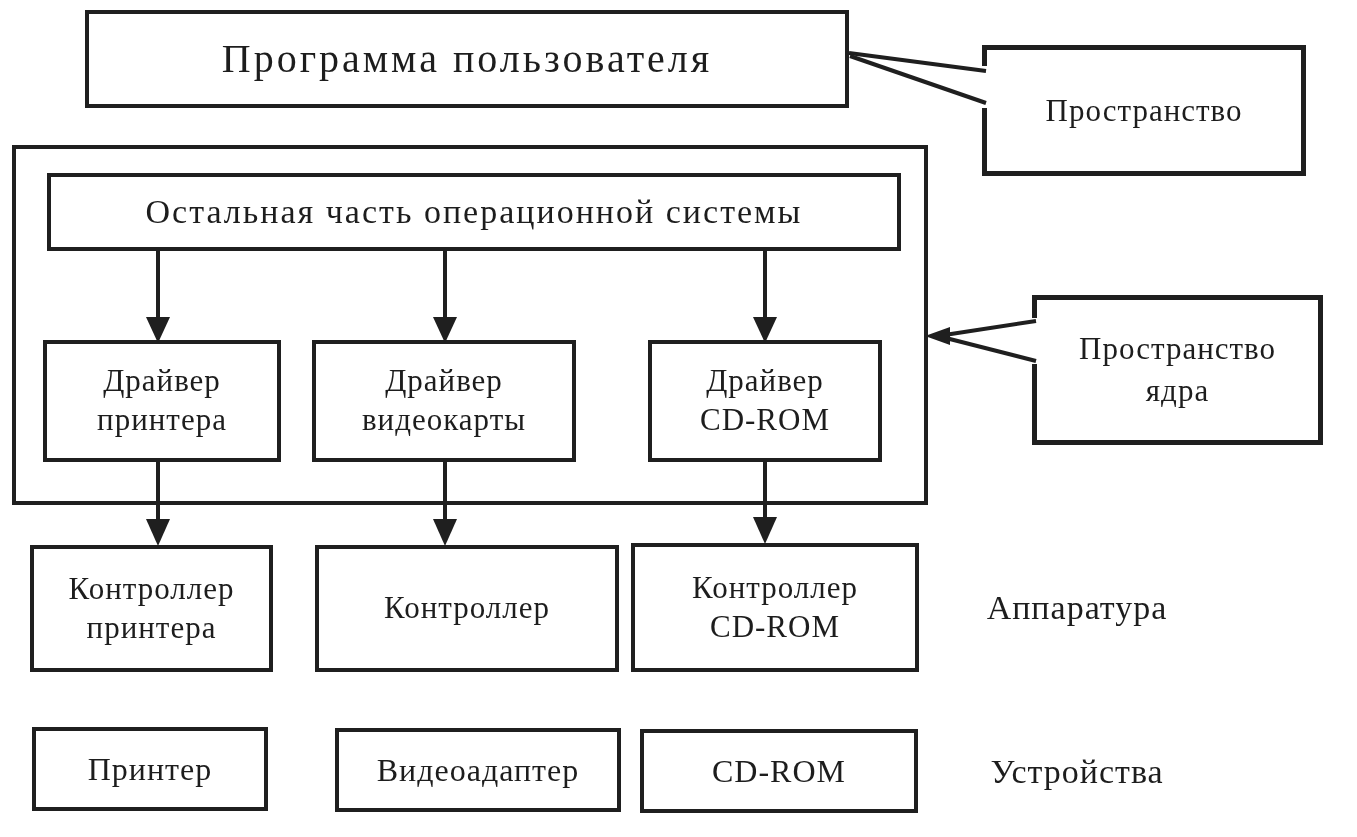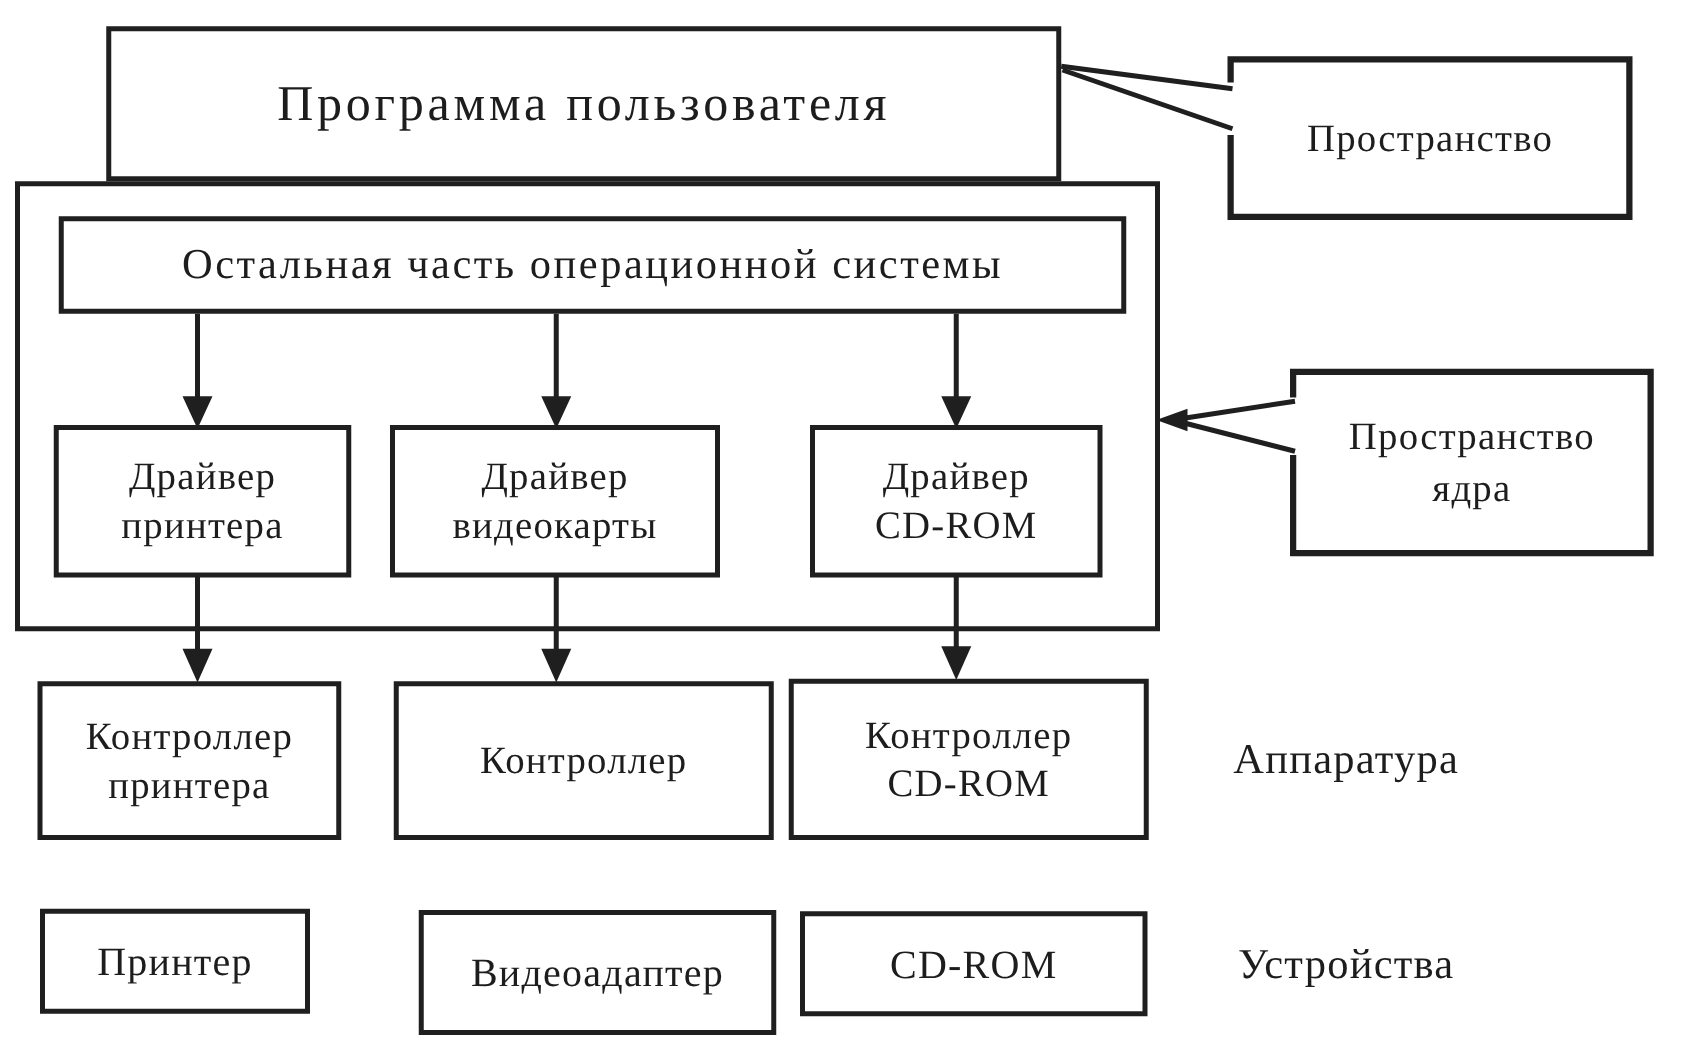--- a/index.html
+++ b/index.html
@@ -29,21 +29,21 @@
     pointer-events:none;
   }
   svg.overlay line{stroke:#1f1f1f;stroke-width:4;}
   svg.overlay polygon{fill:#1f1f1f;}
 </style>
 </head>
 <body>
 
 <div class="canvas">
 
-  <div class="node f-title" style="left:85px;top:21px;width:764px;height:124px">
+  <div class="node f-title" style="left:85px;top:10px;width:764px;height:98px">
     <span>Программа пользователя</span>
   </div>
 
   <div class="node callout f-callout" style="left:982px;top:45px;width:324px;height:131px">
     <span>Пространство</span>
   </div>
 
   <div class="node" style="left:12px;top:145px;width:916px;height:360px;background:transparent"></div>
 
   <div class="node f-os" style="left:47px;top:173px;width:854px;height:78px">
@@ -75,24 +75,24 @@
   <div class="node f-node" style="left:315px;top:545px;width:304px;height:127px">
     <span>Контроллер</span>
   </div>
   <div class="node f-node" style="left:631px;top:543px;width:288px;height:129px">
     <span>Контроллер</span>
     <span>CD-ROM</span>
   </div>
 
   <div class="side-label" style="left:957px;top:585px;width:240px;height:46px">Аппаратура</div>
 
-  <div class="node f-dev" style="left:32px;top:727px;width:216px;height:84px">
+  <div class="node f-dev" style="left:32px;top:727px;width:236px;height:84px">
     <span>Принтер</span>
   </div>
-  <div class="node f-dev" style="left:335px;top:728px;width:286px;height:100px">
+  <div class="node f-dev" style="left:335px;top:728px;width:286px;height:84px">
     <span>Видеоадаптер</span>
   </div>
   <div class="node f-dev" style="left:640px;top:729px;width:278px;height:84px">
     <span>CD-ROM</span>
   </div>
 
   <div class="side-label" style="left:957px;top:749px;width:240px;height:46px">Устройства</div>
 
   <svg class="overlay" viewBox="0 0 1357 837">
 

